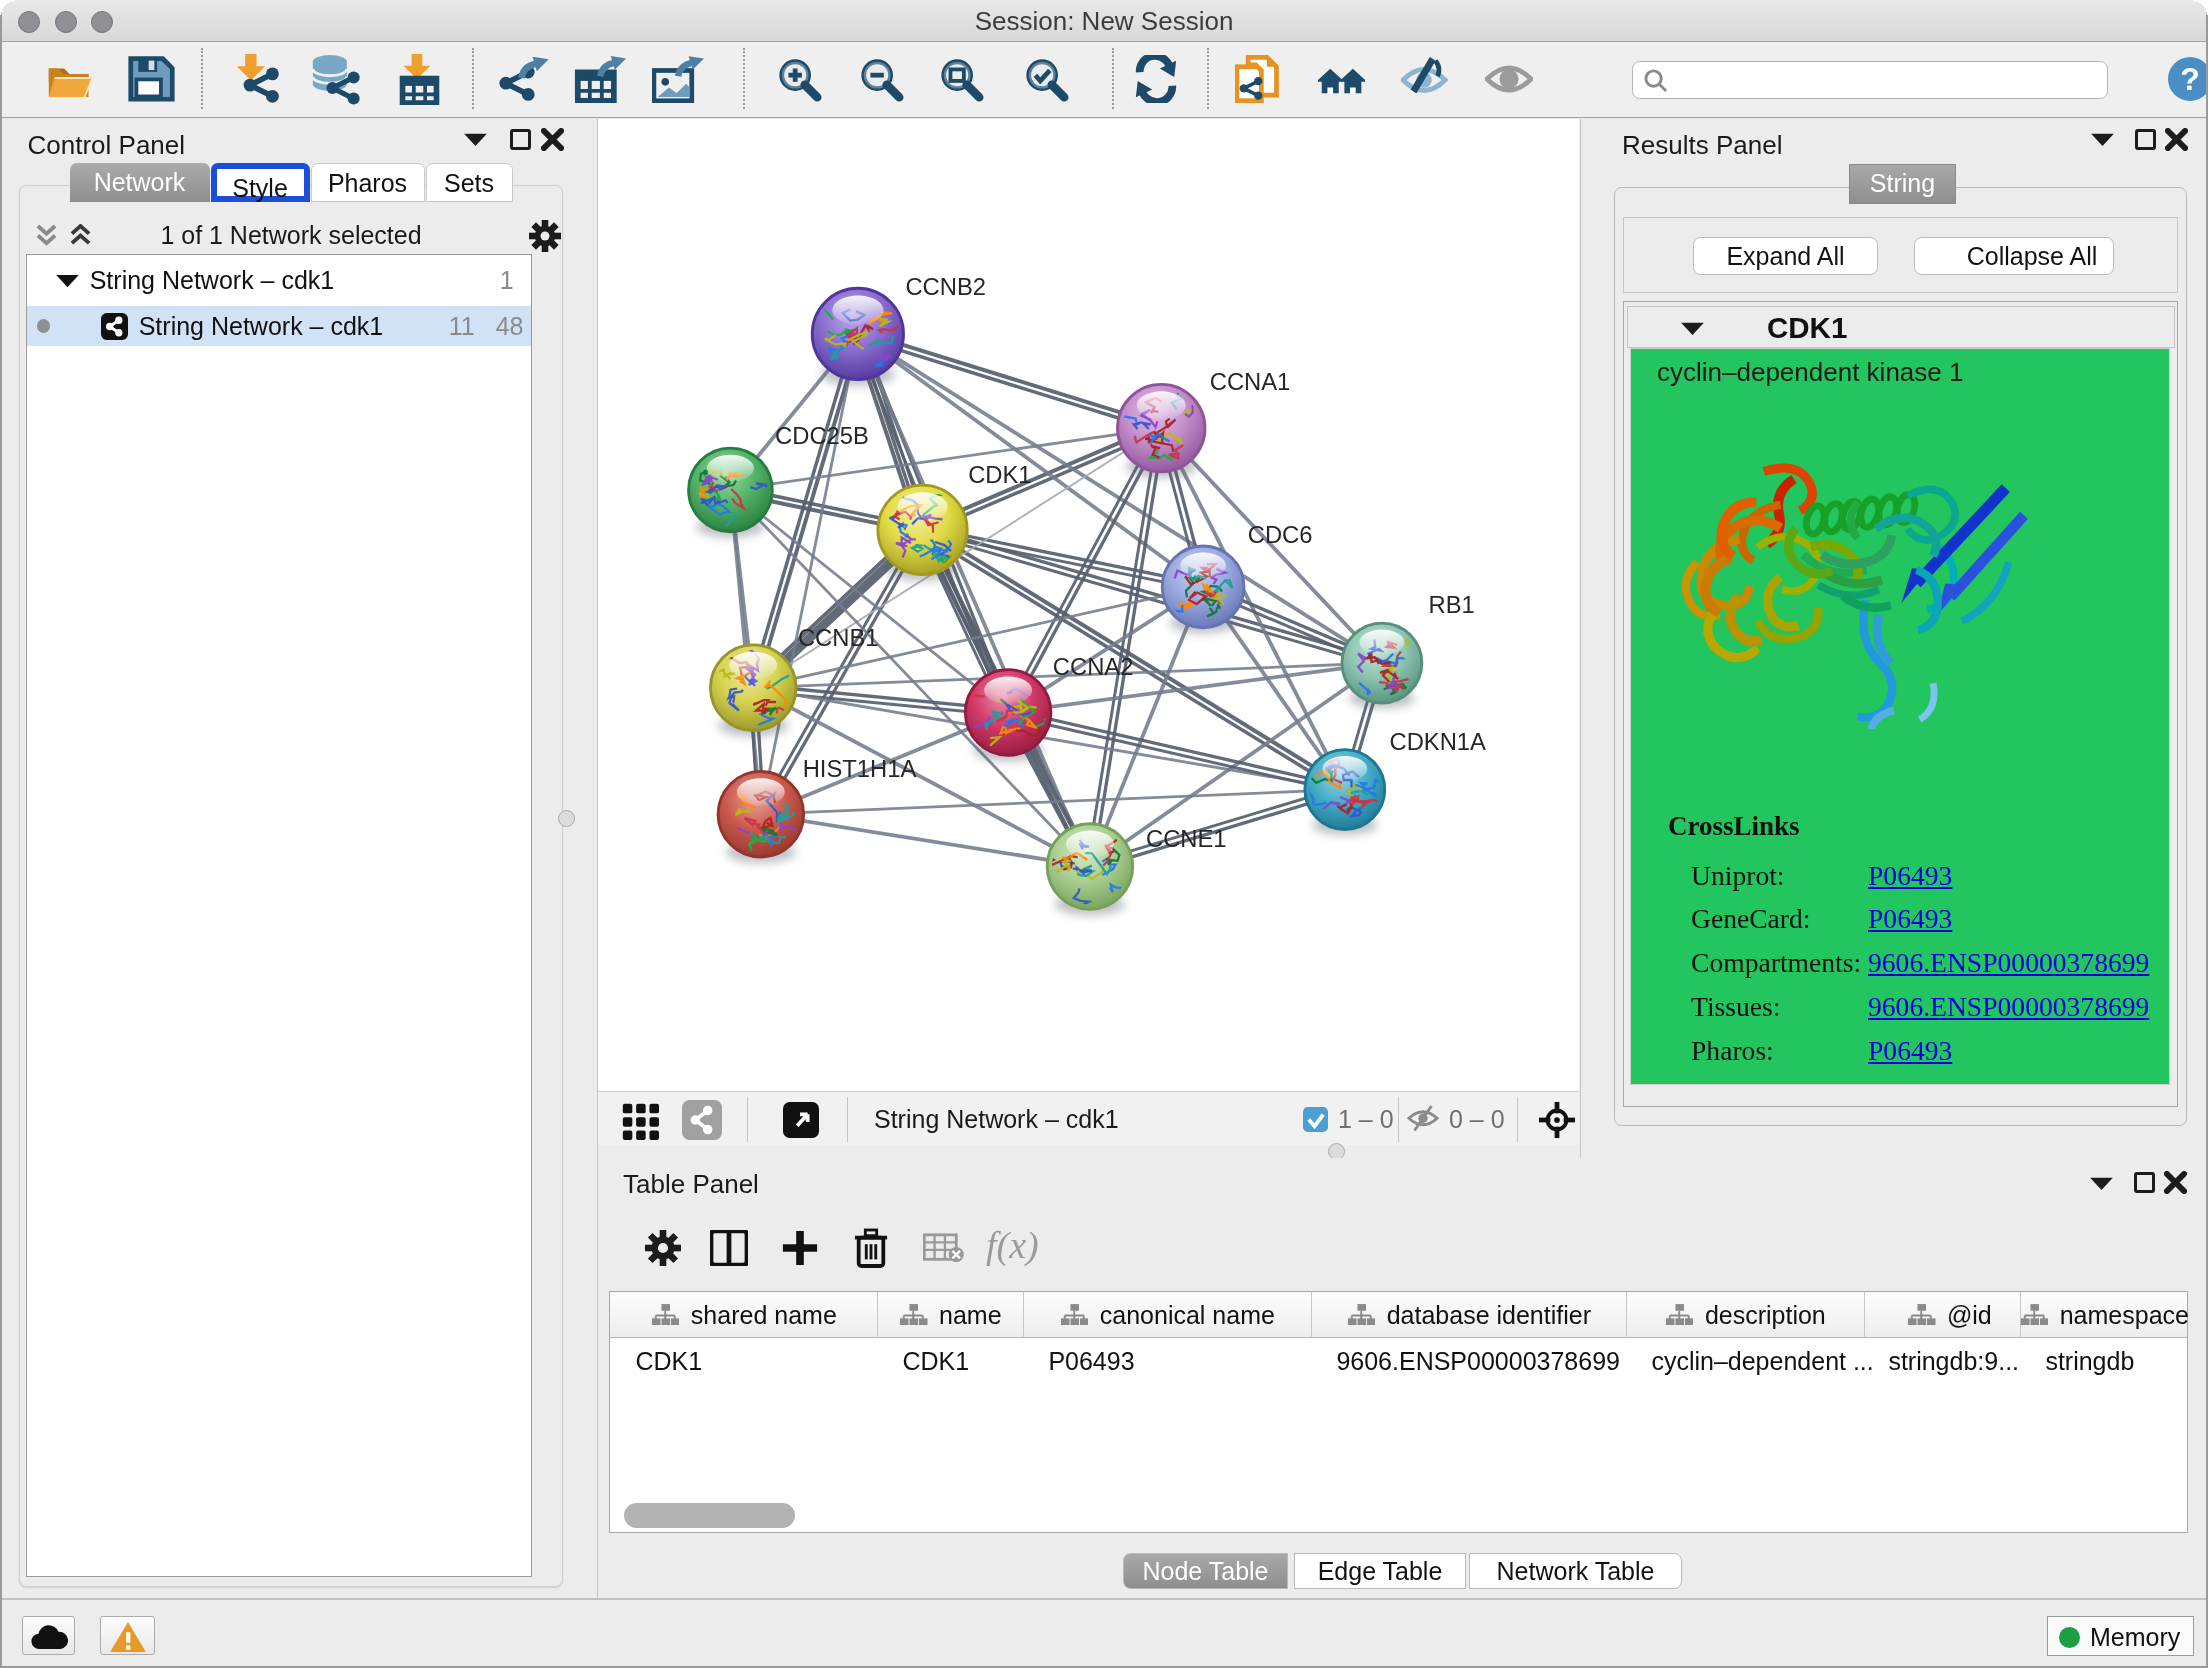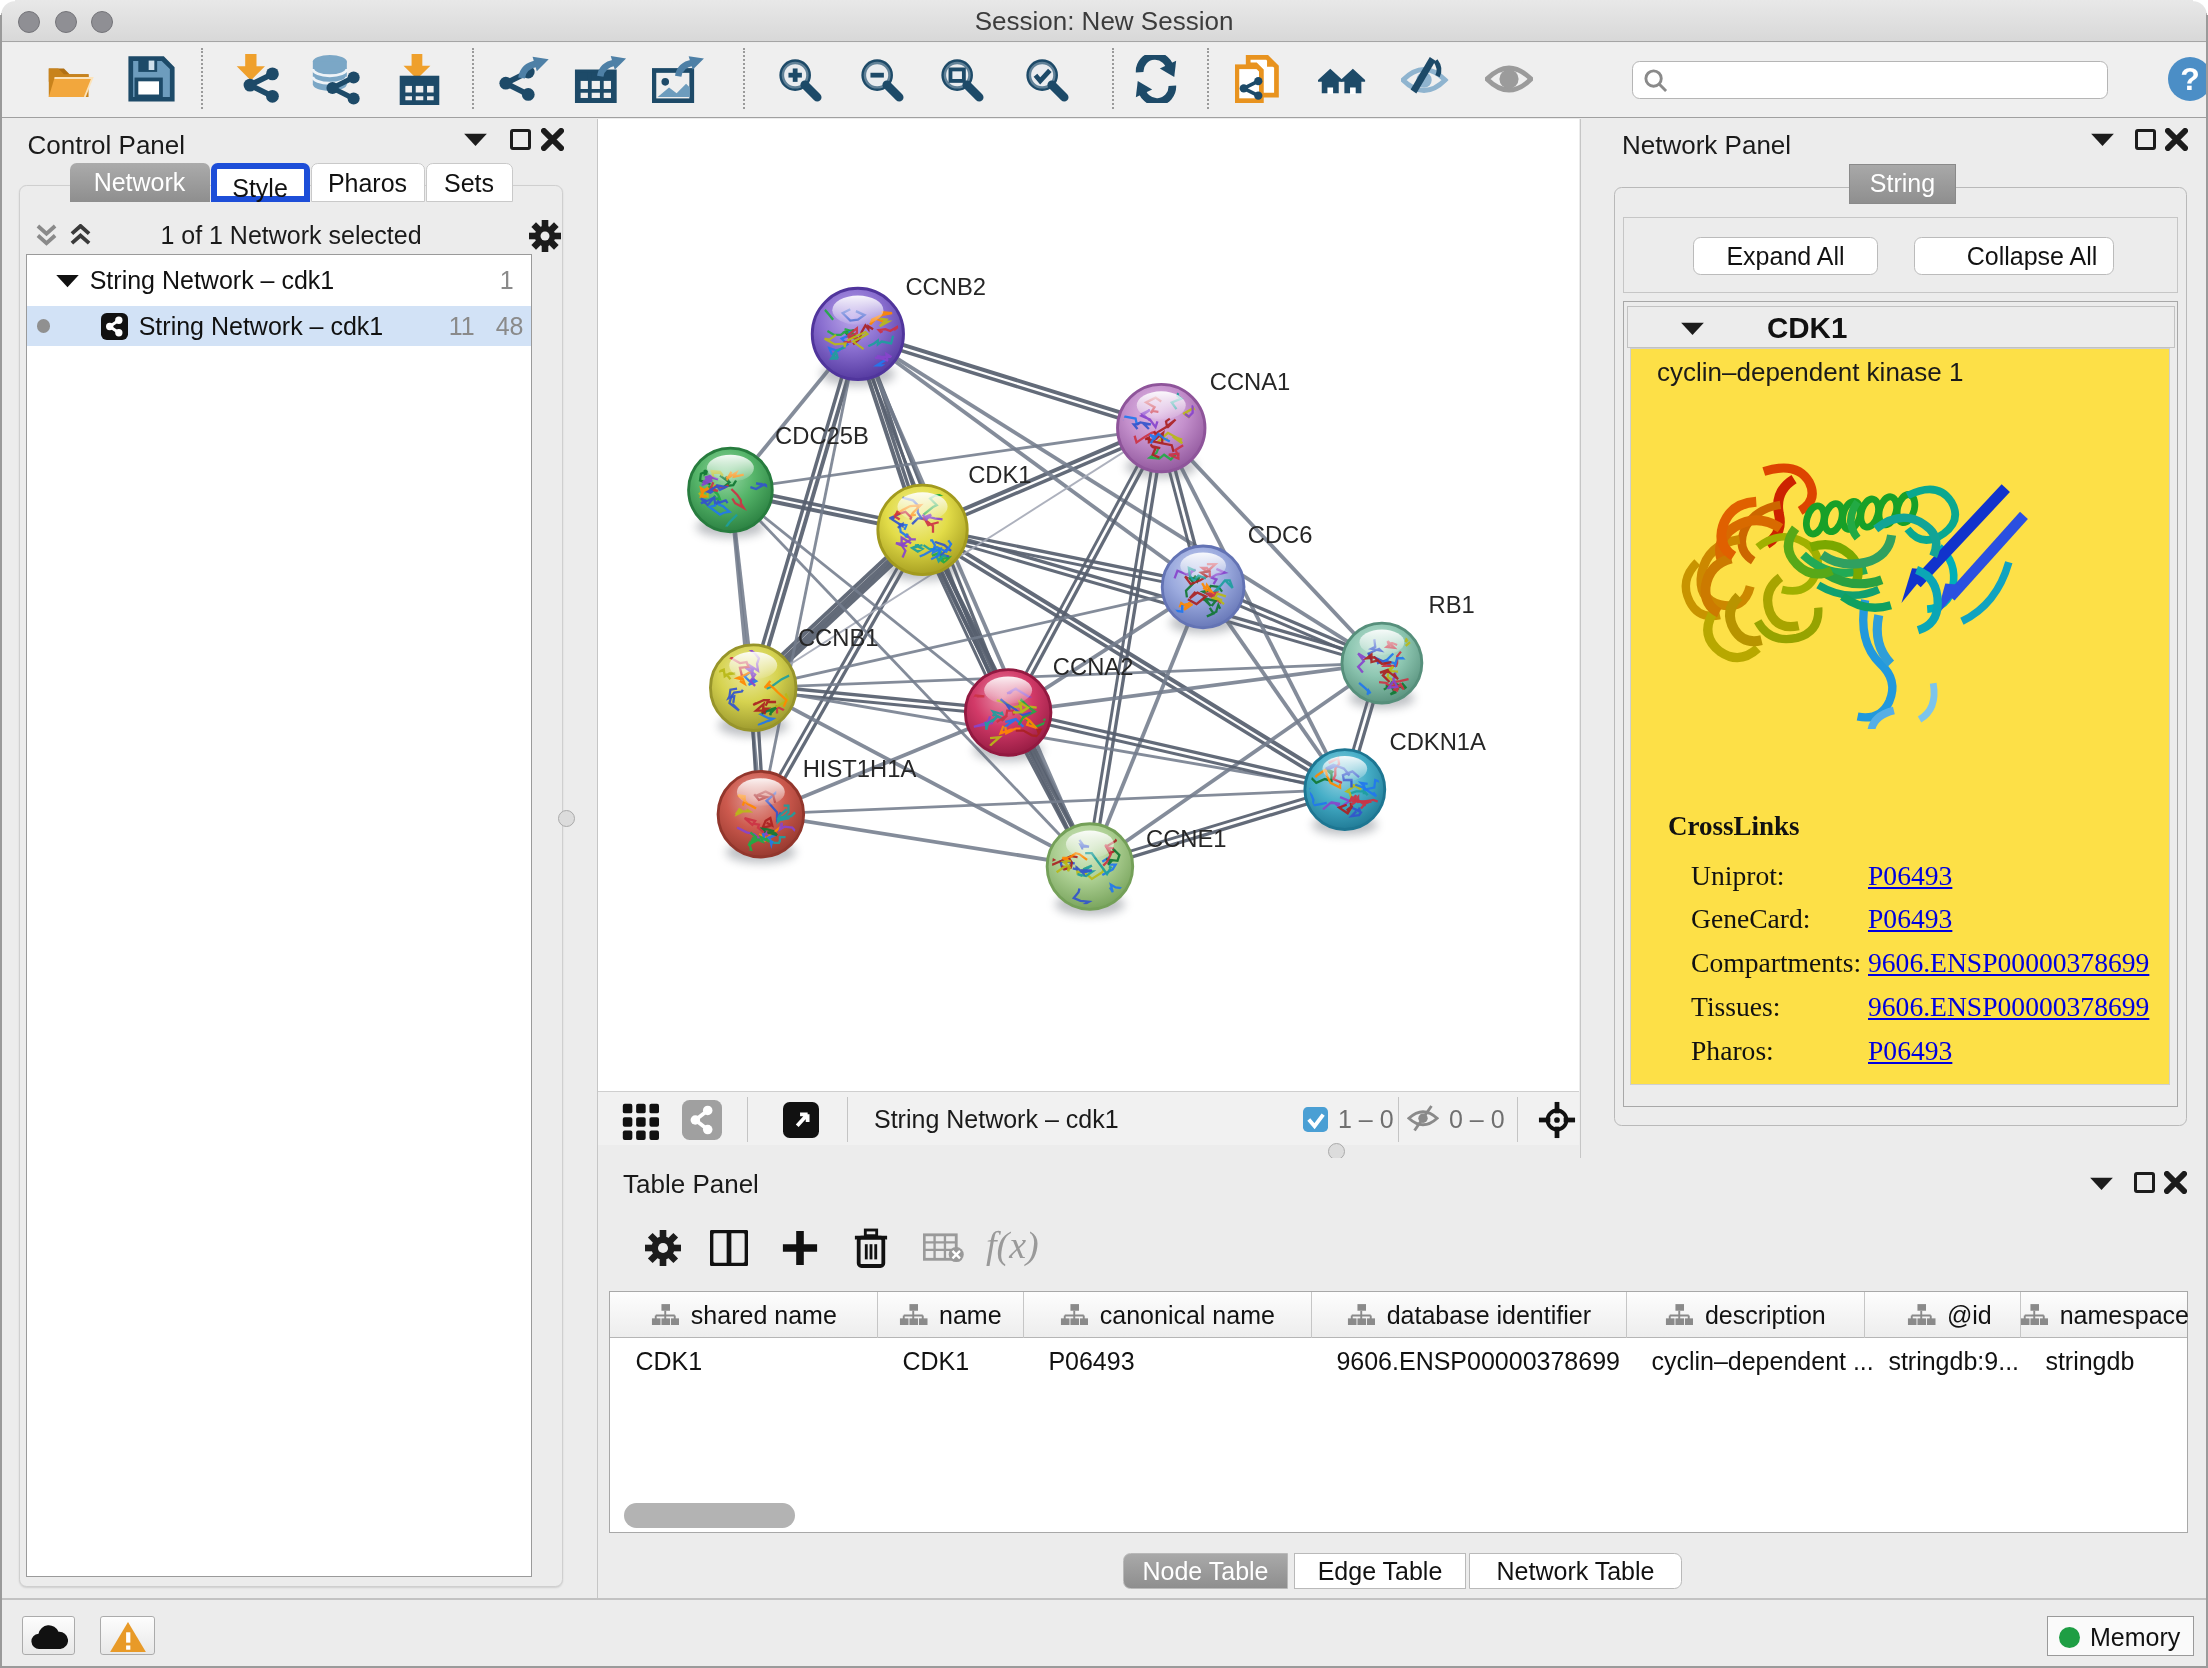--- a/index.html
+++ b/index.html
@@ -686,41 +686,41 @@
         <line x1="27" y1="20" x2="39" y2="20" stroke="#111" stroke-width="5"></line>
         <circle cx="20" cy="20" r="3" fill="#111"></circle>
       </svg></div>
 </div>
 <div class="abs" style="position:absolute;left:597px;top:119px;width:1px;height:1479px;background:#c6c6c6;"></div>
 <div class="abs" style="position:absolute;left:1580px;top:119px;width:1px;height:1040px;background:#c6c6c6;"></div>
 <div class="abs" style="left:558px;top:810px;width:17px;height:17px;border-radius:50%;background:#dcdcdc;border:1.4px solid #aaa;"></div>
 <div class="abs" style="left:1581px;top:623px;width:17px;height:17px;border-radius:50%;background:#dcdcdc;border:1.4px solid #aaa;"></div>
 <div class="abs" style="left:1328px;top:1143px;width:17px;height:17px;border-radius:50%;background:#dcdcdc;border:1.4px solid #aaa;"></div>
 <div class="abs" style="position:absolute;left:1581px;top:119px;width:617px;height:1041px;background:#ececec;">
-<div class="abs" style="left:41px;top:10.5px;font-size:26px;color:#1a1a1a;">Network Panel</div>
+<div class="abs" style="left:41px;top:10.5px;font-size:26px;color:#1a1a1a;">Results Panel</div>
 <div class="abs" style="left:508px;top:12.4px;"><svg width="27" height="17" viewBox="0 0 28 18" style="">
         <path d="M2 3 h24 l-12 13 z" fill="#1c1c1c"></path>
       </svg></div>
     <div class="abs" style="left:554px;top:9.5px;width:21px;height:21px;border:3.3px solid #1c1c1c;border-radius:2.9px;"></div>
     <div class="abs" style="left:584px;top:8.6px;"><svg width="23" height="23" viewBox="0 0 24 24" style="">
         <path d="M3 3 L21 21 M21 3 L3 21" stroke="#1c1c1c" stroke-width="6" stroke-linecap="round"></path>
       </svg></div>
 <div class="abs" style="left:268px;top:45px;width:107px;height:40px;background:linear-gradient(#a9a9a9,#8e8e8e);color:#fff;font-size:25px;text-align:center;line-height:38px;border-radius:0;box-shadow:inset 0 0 0 1px #8a8a8a;z-index:6;">String</div>
 <div class="abs" style="left:33px;top:68px;width:573px;height:939px;background:#ececec;border:1px solid #b9b9b9;border-radius:7.6px;"></div>
 <div class="abs" style="left:42px;top:98px;width:555px;height:76px;border:1px solid #c6c6c6;background:#ececec;"></div>
 <div class="abs" style="left:112px;top:118px;width:185px;height:38px;background:#fff;border:1px solid #bbb;border-radius:7.6px;font-size:25px;text-align:center;line-height:36px;color:#111;">Expand All</div>
 <div class="abs" style="left:333px;top:118px;width:200px;height:38px;background:#fff;border:1px solid #bbb;border-radius:7.6px;font-size:25px;text-align:center;line-height:36px;color:#111;padding-left:36px;">Collapse All</div>
 <div class="abs" style="left:42px;top:182px;width:555px;height:806px;border:1px solid #a8a8a8;background:#ececec;"></div>
 <div class="abs" style="left:46px;top:187px;width:548px;height:42px;background:#ececec;border:1px solid #c2c2c2;">
       <div class="abs" style="left:51px;top:13.3px;"><svg width="27" height="17" viewBox="0 0 28 18" style="">
           <path d="M2 3 h24 l-12 13 z" fill="#1c1c1c"></path>
         </svg></div>
       <div class="abs" style="left:139px;top:3.8px;font-size:29.5px;font-weight:bold;color:#111;">CDK1</div>
     </div>
-<div class="abs" style="left:49px;top:229px;width:540px;height:737px;background:#fde047;border:1px solid #cfcfcf;overflow:hidden;">
+<div class="abs" style="left:49px;top:229px;width:540px;height:737px;background:#22c55e;border:1px solid #cfcfcf;overflow:hidden;">
 <div class="abs" style="left:26px;top:7.6px;font-size:26px;color:#1a1a1a;">cyclin–dependent kinase 1</div>
 <div class="abs" style="left:36px;top:107px;"><svg width="363" height="273" viewBox="0 0 480 360">
           <path d="M168 30 q-26 16 -20 46 q6 26 -16 40" fill="none" stroke="#cc2200" stroke-width="13"></path>
           <path d="M128 20 q44 -14 60 14 q12 24 -12 38" fill="none" stroke="#dd4400" stroke-width="12"></path>
           <path d="M150 64 q-36 6 -48 34 q-10 26 12 40" fill="none" stroke="#cc6600" stroke-width="11"></path>
           <path d="M96 110 q-42 6 -50 44 q-6 34 24 42 q32 8 40 -24" fill="none" stroke="#cc8800" stroke-width="12"></path>
           <path d="M40 140 q-24 24 -10 52 q12 24 40 18" fill="none" stroke="#c89400" stroke-width="11"></path>
           <path d="M60 208 q-16 30 10 50 q26 18 50 -4" fill="none" stroke="#b8a800" stroke-width="12"></path>
           <path d="M120 218 q16 30 52 22 q30 -8 28 -40" fill="none" stroke="#96a300" stroke-width="11"></path>
           <path d="M120 120 q30 -24 62 -6 q26 16 14 44 q-12 26 -44 18" fill="none" stroke="#a0b000" stroke-width="10"></path>

